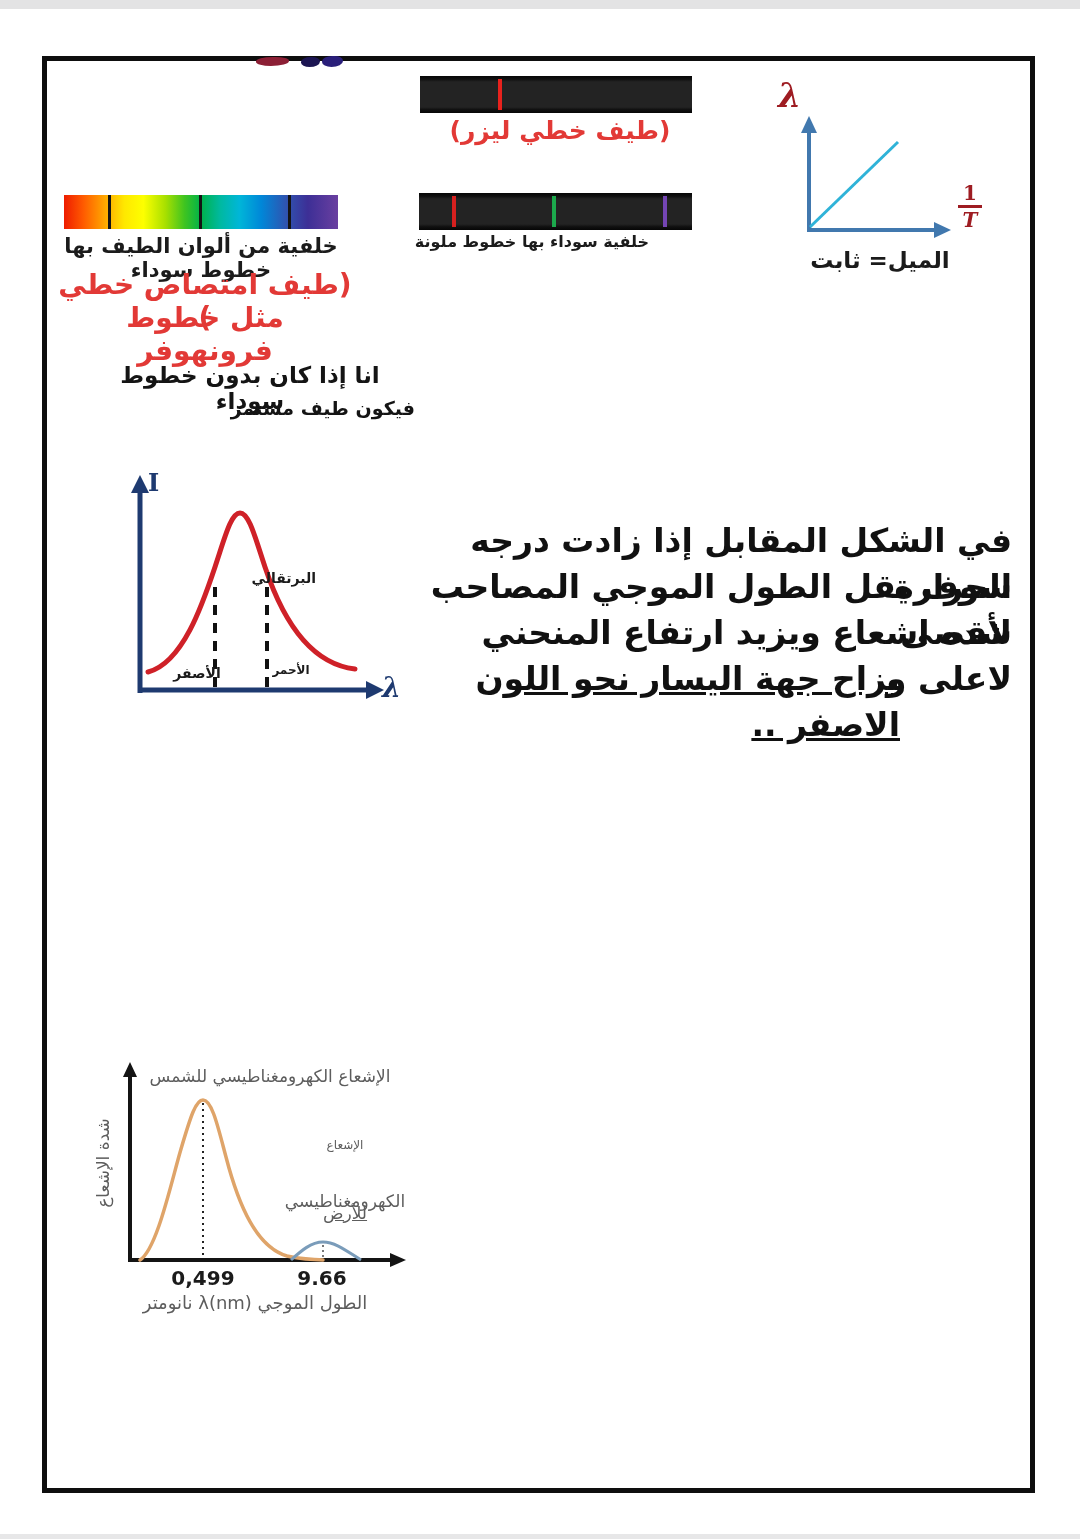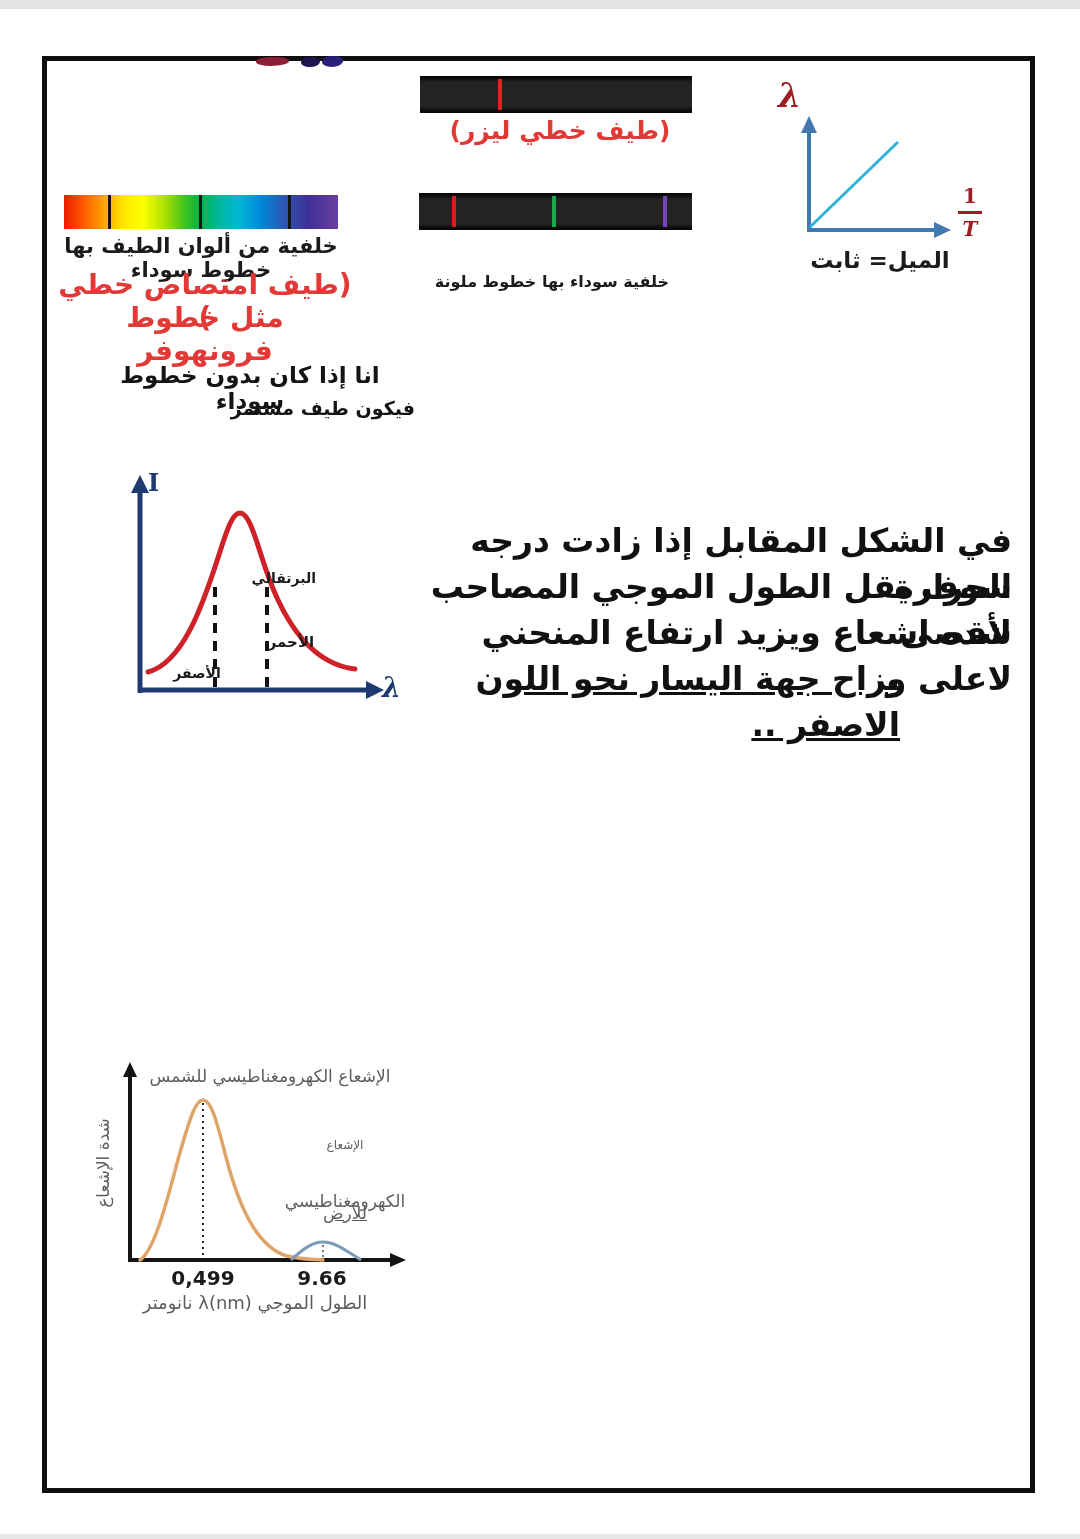--- a/index.html
+++ b/index.html
@@ -42,40 +42,40 @@
   <div class="abs bar-black" style="left:420px;top:76px;width:272px;height:37px;">
     <div class="bar-line" style="left:78px;background:#e8221d;"></div>
   </div>
   <div class="abs cap-red" dir="rtl" style="left:440px;top:116px;width:240px;font-size:25px;">(طيف خطي ليزر)</div>
 
   <div class="abs bar-black" style="left:419px;top:193px;width:273px;height:37px;">
     <div class="bar-line" style="left:33px;background:#d6201f;"></div>
     <div class="bar-line" style="left:133px;background:#1ca94c;"></div>
     <div class="bar-line" style="left:244px;background:#7445b4;"></div>
   </div>
-  <div class="abs cap-black" dir="rtl" style="left:416px;top:232px;width:272px;font-size:16px;margin-top:40px;">خلفية سوداء بها خطوط ملونة</div>
+  <div class="abs cap-black" dir="rtl" style="left:396px;top:232px;width:272px;font-size:16px;">خلفية سوداء بها خطوط ملونة</div>
 
   <div class="abs spectrum" style="left:64px;top:195px;width:274px;height:34px;">
     <div class="spec-sep" style="left:44px;"></div>
     <div class="spec-sep" style="left:135px;"></div>
     <div class="spec-sep" style="left:224px;"></div>
   </div>
   <div class="abs cap-black" dir="rtl" style="left:50px;top:234px;width:302px;font-size:21px;">خلفية من ألوان الطيف بها خطوط سوداء</div>
   <div class="abs cap-red" dir="rtl" style="left:55px;top:268px;width:300px;font-size:28px;">(طيف امتصاص خطي )</div>
   <div class="abs cap-red" dir="rtl" style="left:55px;top:301px;width:300px;font-size:28px;">مثل خطوط فرونهوفر</div>
 
   <svg class="abs" style="left:780px;top:75px;" width="200" height="170" viewBox="0 0 200 170">
     <line x1="29" y1="155" x2="29" y2="52" stroke="#4178ae" stroke-width="4"></line>
     <polygon points="29,41 21,58 37,58" fill="#4178ae"></polygon>
     <line x1="27" y1="155" x2="160" y2="155" stroke="#4178ae" stroke-width="4"></line>
     <polygon points="171,155 154,147 154,163" fill="#4178ae"></polygon>
     <line x1="30" y1="152" x2="118" y2="67" stroke="#2fb3d8" stroke-width="3"></line>
   </svg>
   <div class="abs darkred" style="left:778px;top:76px;font-family:'DejaVu Serif',serif;font-style:italic;font-weight:700;font-size:33px;">λ</div>
-  <div class="abs darkred" style="left:958px;top:182px;width:24px;text-align:center;font-family:'DejaVu Serif',serif;font-weight:700;font-size:20px;line-height:28px;">
+  <div class="abs darkred" style="left:958px;top:182px;width:24px;text-align:center;font-family:'DejaVu Serif',serif;font-weight:700;font-size:20px;line-height:22px;">
     <span>1</span>
     <span class="fracline"></span>
     <span style="font-style:italic;">T</span>
   </div>
   <div class="abs cap-black" dir="rtl" style="left:800px;top:247px;width:160px;font-size:23px;">الميل= ثابت</div>
 
   <div class="abs note-text" dir="rtl" style="left:85px;top:362px;width:330px;font-size:23px;">انا إذا كان بدون خطوط سوداء</div>
   <div class="abs note-text" dir="rtl" style="left:85px;top:397px;width:330px;font-size:19px;text-align:right;">فيكون طيف مستمر</div>
 
   <svg class="abs" style="left:125px;top:465px;" width="270" height="245" viewBox="0 0 270 245">
@@ -84,21 +84,21 @@
     <line x1="13" y1="225" x2="247" y2="225" stroke="#1e3a70" stroke-width="5"></line>
     <polygon points="259,225 241,216 241,234" fill="#1e3a70"></polygon>
     <path d="M23 207 C58 198, 78 138, 90 102 C100 72, 106 48, 115 48 C124 48, 130 72, 140 102 C152 138, 178 198, 230 204" fill="none" stroke="#cf2128" stroke-width="5" stroke-linecap="round"></path>
     <line x1="90" y1="122" x2="90" y2="223" stroke="#111" stroke-width="4" stroke-dasharray="10 8"></line>
     <line x1="142" y1="122" x2="142" y2="223" stroke="#111" stroke-width="4" stroke-dasharray="10 8"></line>
   </svg>
   <div class="abs navy" style="left:148px;top:468px;font-family:'DejaVu Serif',serif;font-weight:700;font-size:24px;">I</div>
   <div class="abs navy" style="left:382px;top:672px;font-family:'DejaVu Serif',serif;font-style:italic;font-weight:700;font-size:27px;">λ</div>
   <div class="abs cap-black" dir="rtl" style="left:211px;top:570px;width:62px;font-size:14px;margin-left:43px;">البرتقالي</div>
   <div class="abs cap-black" dir="rtl" style="left:168px;top:665px;width:58px;font-size:14px;">الأصفر</div>
-  <div class="abs cap-black" dir="rtl" style="left:262px;top:633px;width:58px;font-size:15px;">الأحمر</div>
+  <div class="abs cap-black" dir="rtl" style="left:262px;top:663px;width:58px;font-size:12px;">الأحمر</div>
 
   <div class="abs para">
     <div class="abs" dir="rtl" style="left:430px;top:518px;width:582px;text-align:right;">في الشكل المقابل إذا زادت درجه الحرارة</div>
     <div class="abs" dir="rtl" style="left:430px;top:564px;width:582px;text-align:right;">سوف يقل الطول الموجي المصاحب لأقصى</div>
     <div class="abs" dir="rtl" style="left:430px;top:610px;width:582px;text-align:right;">شده اشعاع ويزيد ارتفاع المنحني لاعلى و</div>
     <div class="abs" dir="rtl" style="left:380px;top:656px;width:520px;text-align:right;text-decoration:underline;">يزاح جهة اليسار نحو اللون الاصفر ..</div>
   </div>
 
   <svg class="abs" style="left:95px;top:1055px;" width="330" height="215" viewBox="0 0 330 215">
     <line x1="35" y1="207" x2="35" y2="18" stroke="#141414" stroke-width="4"></line>

